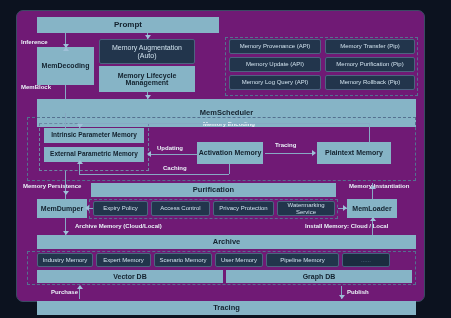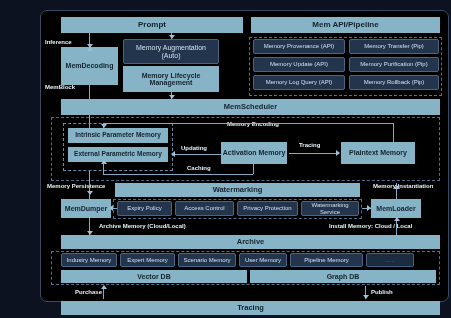--- a/index.html
+++ b/index.html
@@ -1,18 +1,18 @@
 <!DOCTYPE html>
 <html><head>
 <meta charset="utf-8">
 <style>
   html,body{margin:0;padding:0;background:#080d17;}
   body{width:451px;height:318px;overflow:hidden;font-family:"Liberation Sans",sans-serif;}
   #root{position:relative;width:451px;height:318px;background:#0c121f;}
-  .outer{position:absolute;left:40px;top:10px;width:407px;height:290px;border:1px solid #3a4a63;border-radius:7px;background:#000000;}
+  .outer{position:absolute;left:16px;top:10px;width:407px;height:290px;border:1px solid #3a4a63;border-radius:7px;background:#701a75;}
   .box{position:absolute;box-sizing:border-box;display:flex;align-items:center;justify-content:center;text-align:center;color:#eaf2f8;line-height:1.05;}
   .lite{background:#86b4c6;color:#13222e;font-weight:600;}
   .dark{background:#22354c;border:1px solid #4d6480;color:#cfe0ec;border-radius:2px;}
   .darker{background:#1b2c40;border:1px solid #46617f;color:#c6d9e8;border-radius:2px;}
   .dsh{position:absolute;box-sizing:border-box;border:1px dashed #54718f;}
   .lbl{position:absolute;color:#e9f1f7;font-weight:700;white-space:nowrap;}
   .ln{position:absolute;background:#88a9c4;}
   .vline{width:1px;}
   .hline{height:1px;}
   .arrow{position:absolute;width:0;height:0;}
@@ -20,21 +20,20 @@
   .au{border-left:3px solid transparent;border-right:3px solid transparent;border-bottom:4px solid #9fc0d8;}
   .ar{border-top:3px solid transparent;border-bottom:3px solid transparent;border-left:4px solid #9fc0d8;}
 </style>
 </head>
 <body>
 
 <div id="root">
   <div class="outer">
 
     <div class="box lite" style="left:20px;top:6px;width:182px;height:16px;font-size:8px;">Prompt</div>
-    <div class="box lite" style="left:210px;top:6px;width:189px;height:16px;font-size:8px;">Mem API/Pipeline</div>
 
     <div class="dsh" style="left:208px;top:26px;width:193px;height:59px;"></div>
 
     <div class="box dark" style="left:212px;top:28px;width:92px;height:15px;font-size:6px;">Memory Provenance  (API)</div>
     <div class="box dark" style="left:212px;top:46px;width:92px;height:15px;font-size:6px;">Memory Update  (API)</div>
     <div class="box dark" style="left:212px;top:64px;width:92px;height:15px;font-size:6px;">Memory Log Query  (API)</div>
 
     <div class="box dark" style="left:308px;top:28px;width:90px;height:15px;font-size:6px;">Memory Transfer  (Pip)</div>
     <div class="box dark" style="left:308px;top:46px;width:90px;height:15px;font-size:6px;">Memory Purification  (Pip)</div>
     <div class="box dark" style="left:308px;top:64px;width:90px;height:15px;font-size:6px;">Memory Rollback  (Pip)</div>
@@ -48,21 +47,21 @@
 
     <div class="ln vline" style="left:48px;top:22px;height:14px;"></div>
     <div class="arrow ad" style="left:46px;top:33px;"></div>
     <div class="ln vline" style="left:130px;top:22px;height:6px;"></div>
     <div class="arrow ad" style="left:128px;top:24px;"></div>
     <div class="ln vline" style="left:48px;top:74px;height:14px;"></div>
     <div class="arrow au" style="left:46px;top:36px;"></div>
     <div class="ln vline" style="left:130px;top:81px;height:7px;"></div>
     <div class="arrow ad" style="left:128px;top:84px;"></div>
 
-    <div class="box lite" style="left:20px;top:88px;width:379px;height:16px;font-size:7.5px;">MemScheduler</div>
+    <div class="box lite" style="left:20px;top:88px;width:379px;height:28px;font-size:7.5px;">MemScheduler</div>
 
     <div class="dsh" style="left:10px;top:106px;width:389px;height:64px;"></div>
 
     <div class="dsh" style="left:22px;top:112px;width:110px;height:48px;border-color:#6d87a4;"></div>
     <div class="box lite" style="left:27px;top:117px;width:100px;height:15px;font-size:6.5px;">Intrinsic Parameter Memory</div>
     <div class="box lite" style="left:27px;top:136px;width:100px;height:15px;font-size:6.5px;">External Parametric Memory</div>
 
     <div class="box lite" style="left:180px;top:131px;width:66px;height:22px;font-size:7px;">Activation Memory</div>
     <div class="box lite" style="left:300px;top:131px;width:74px;height:22px;font-size:7px;">Plaintext Memory</div>
 
@@ -84,21 +83,21 @@
     <div class="ln hline" style="left:62px;top:112px;width:290px;"></div>
     <div class="ln vline" style="left:352px;top:112px;height:20px;"></div>
     <div class="ln vline" style="left:62px;top:112px;height:5px;"></div>
     <div class="arrow ad" style="left:60px;top:113px;"></div>
     <div class="ln vline" style="left:48px;top:102px;height:15px;"></div>
     <div class="ln vline" style="left:48px;top:160px;height:20px;"></div>
 
     <div class="lbl" style="left:6px;top:172px;font-size:6px;">Memory Persistence</div>
     <div class="lbl" style="left:332px;top:172px;font-size:6px;">Memory Instantiation</div>
 
-    <div class="box lite" style="left:74px;top:172px;width:245px;height:14px;font-size:7.5px;">Watermarking</div>
+    <div class="box lite" style="left:74px;top:172px;width:245px;height:14px;font-size:7.5px;">Purification</div>
 
     <div class="dsh" style="left:72px;top:188px;width:249px;height:20px;"></div>
     <div class="box dark" style="left:76px;top:190px;width:55px;height:15px;font-size:6px;">Expiry Policy</div>
     <div class="box dark" style="left:134px;top:190px;width:59px;height:15px;font-size:6px;">Access Control</div>
     <div class="box dark" style="left:196px;top:190px;width:61px;height:15px;font-size:6px;">Privacy Protection</div>
     <div class="box dark" style="left:260px;top:190px;width:58px;height:15px;font-size:6px;">Watermarking Service</div>
 
     <div class="box lite" style="left:20px;top:188px;width:50px;height:19px;font-size:7px;">MemDumper</div>
     <div class="box lite" style="left:330px;top:188px;width:50px;height:19px;font-size:7px;">MemLoader</div>
 

